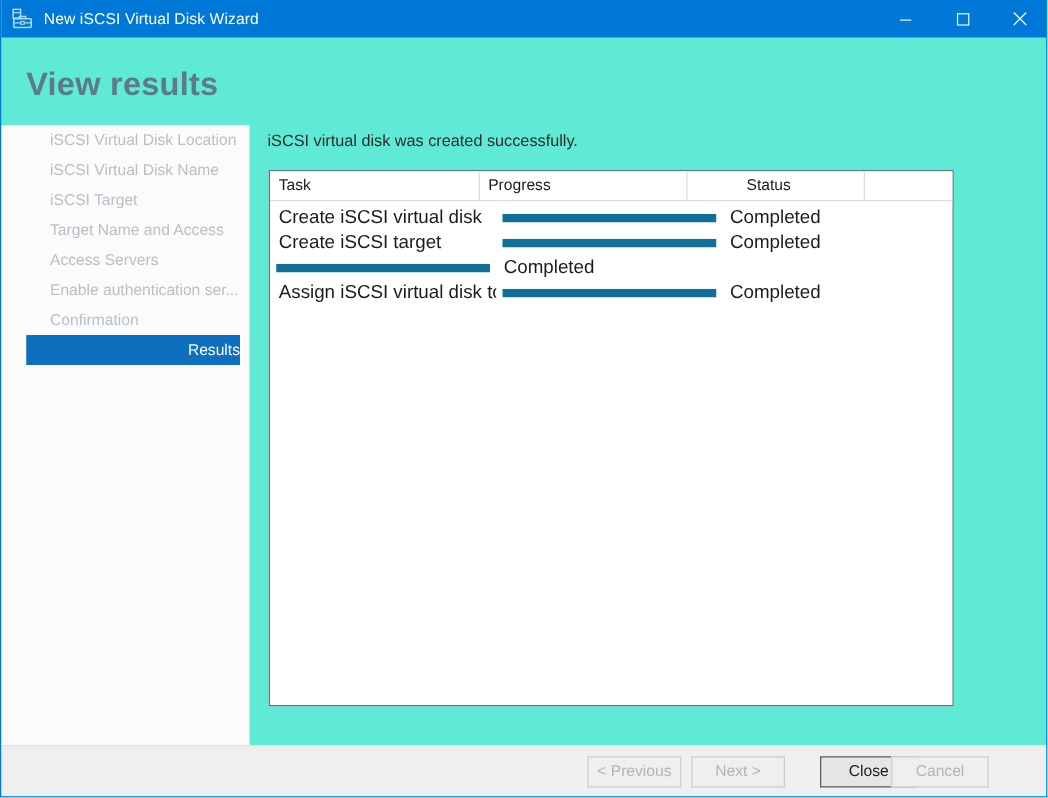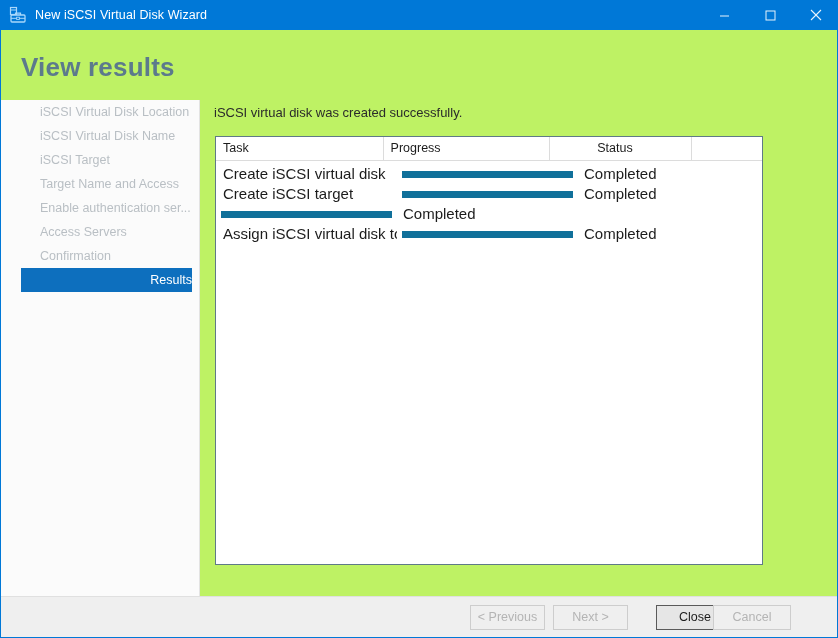--- a/index.html
+++ b/index.html
@@ -10,21 +10,21 @@
   body {
     font-family: "Liberation Sans", sans-serif;
     -webkit-font-smoothing: antialiased;
   }
 
   .window {
     position: relative;
     width: 838px;
     height: 638px;
     box-sizing: border-box;
-    background: #bef264;
+    background: #5eead4;
     border: 1px solid #0078d7;
     border-top: none;
     overflow: hidden;
   }
 
   
   .titlebar {
     position: absolute;
     left: 0; top: 0;
     width: 838px;
@@ -262,22 +262,22 @@
     </div>
   </div>
 
   <div class="page-title">View results</div>
 
   <div class="nav">
     <div class="nav-item">iSCSI Virtual Disk Location</div>
     <div class="nav-item">iSCSI Virtual Disk Name</div>
     <div class="nav-item">iSCSI Target</div>
     <div class="nav-item">Target Name and Access</div>
+    <div class="nav-item">Access Servers</div>
     <div class="nav-item">Enable authentication ser...</div>
-    <div class="nav-item">Access Servers</div>
     <div class="nav-item">Confirmation</div>
     <div class="nav-item selected" style="background: rgb(13, 111, 190);">Results</div>
   </div>
 
   <div class="content">
     <div class="result-message">iSCSI virtual disk was created successfully.</div>
 
     <div class="table">
       <div class="thead">
         <div class="th c0">Task</div>

